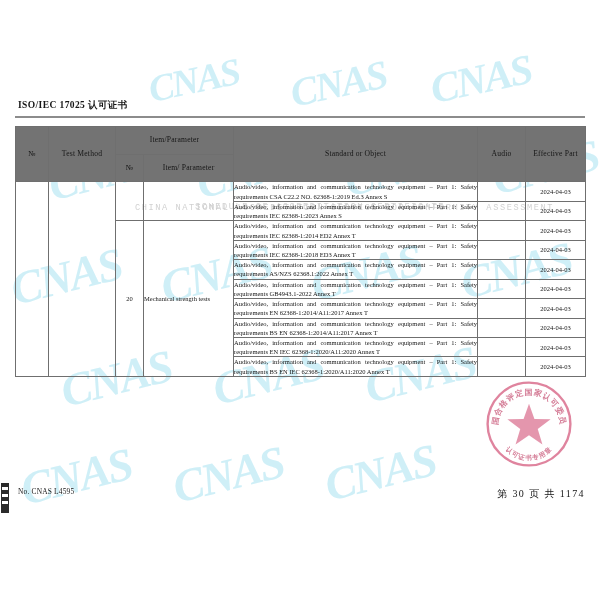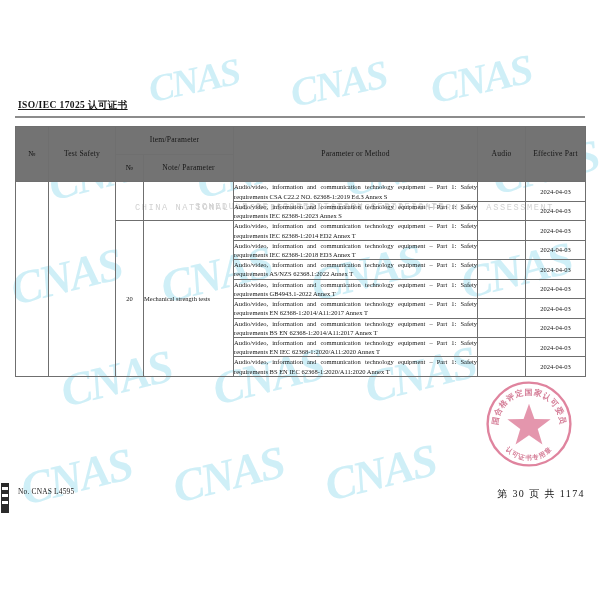--- a/index.html
+++ b/index.html
@@ -54,21 +54,20 @@
 
   
   #doc-title {
     position: absolute;
     left: 18px; top: 99px;
     font-size: 9.5px;
     font-weight: bold;
     letter-spacing: .4px;
     white-space: nowrap;
     z-index: 5;
-    text-decoration: underline;
   }
   #title-rule {
     position: absolute;
     left: 15px; top: 116px;
     width: 570px; height: 2px;
     background: #8c8c8c;
     z-index: 5;
   }
 
   
@@ -198,29 +197,29 @@
       <col style="width:67px">
       <col style="width:28px">
       <col style="width:90px">
       <col style="width:244px">
       <col style="width:48px">
       <col style="width:60px">
     </colgroup>
     <thead>
       <tr>
         <th rowspan="2">№</th>
-        <th rowspan="2">Test Safety</th>
+        <th rowspan="2">Test Method</th>
         <th colspan="2">Item/Parameter</th>
-        <th rowspan="2">Parameter or Method</th>
+        <th rowspan="2">Standard or Object</th>
         <th rowspan="2">Audio</th>
         <th rowspan="2">Effective Part</th>
       </tr>
       <tr>
         <th>№</th>
-        <th>Note/ Parameter</th>
+        <th>Item/ Parameter</th>
       </tr>
     </thead>
     <tbody>
 
       <tr>
         <td class="c-blank" rowspan="10"></td>
         <td class="c-blank" rowspan="10"></td>
         <td class="c-blank" rowspan="2"></td>
         <td class="c-blank" rowspan="2"></td>
         <td class="c-std">Audio/video, information and communication technology equipment – Part 1: Safety requirements CSA C22.2 NO. 62368-1:2019 Ed.3 Annex S</td>

